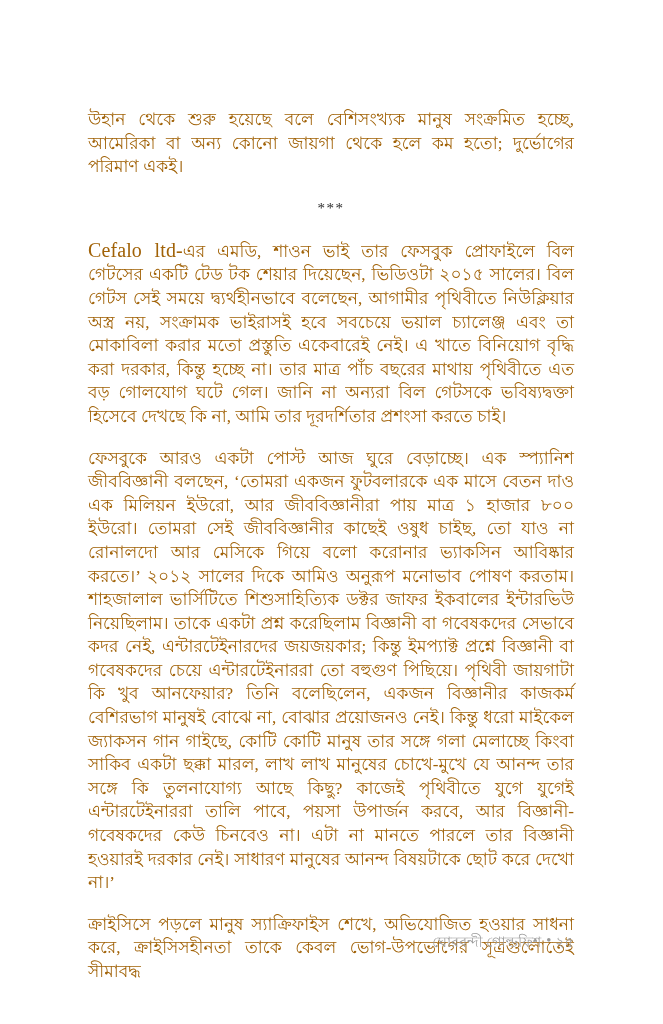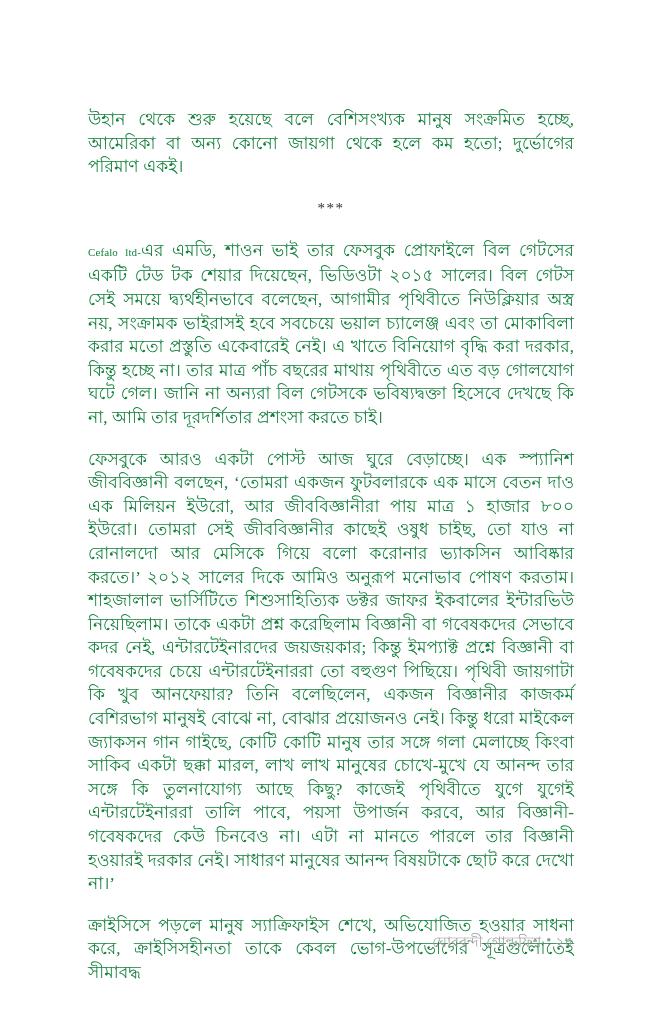--- a/index.html
+++ b/index.html
@@ -33,31 +33,31 @@
     width: 486px;
   }
 
   p.para {
     margin: 0 0 18px 0;
     font-size: 17.1px;
     line-height: 23.6px;
     text-align: justify;
     text-justify: inter-word;
     word-spacing: 0.02em;
-    color: #15803d;
+    color: #a16207;
     font-family: "Liberation Serif", "DejaVu Serif", serif;
   }
 
   p.para:last-child {
     margin-bottom: 0;
   }
 
   .latin {
     font-family: "Liberation Serif", "DejaVu Serif", serif;
-    font-size: 11px;
+    font-size: 20px;
     letter-spacing: 0.1px;
   }
 
   .separator {
     margin: 4px 0 20px 0;
     text-align: center;
     font-size: 15px;
     line-height: 22px;
     letter-spacing: 1.5px;
     color: #2a2a2a;

